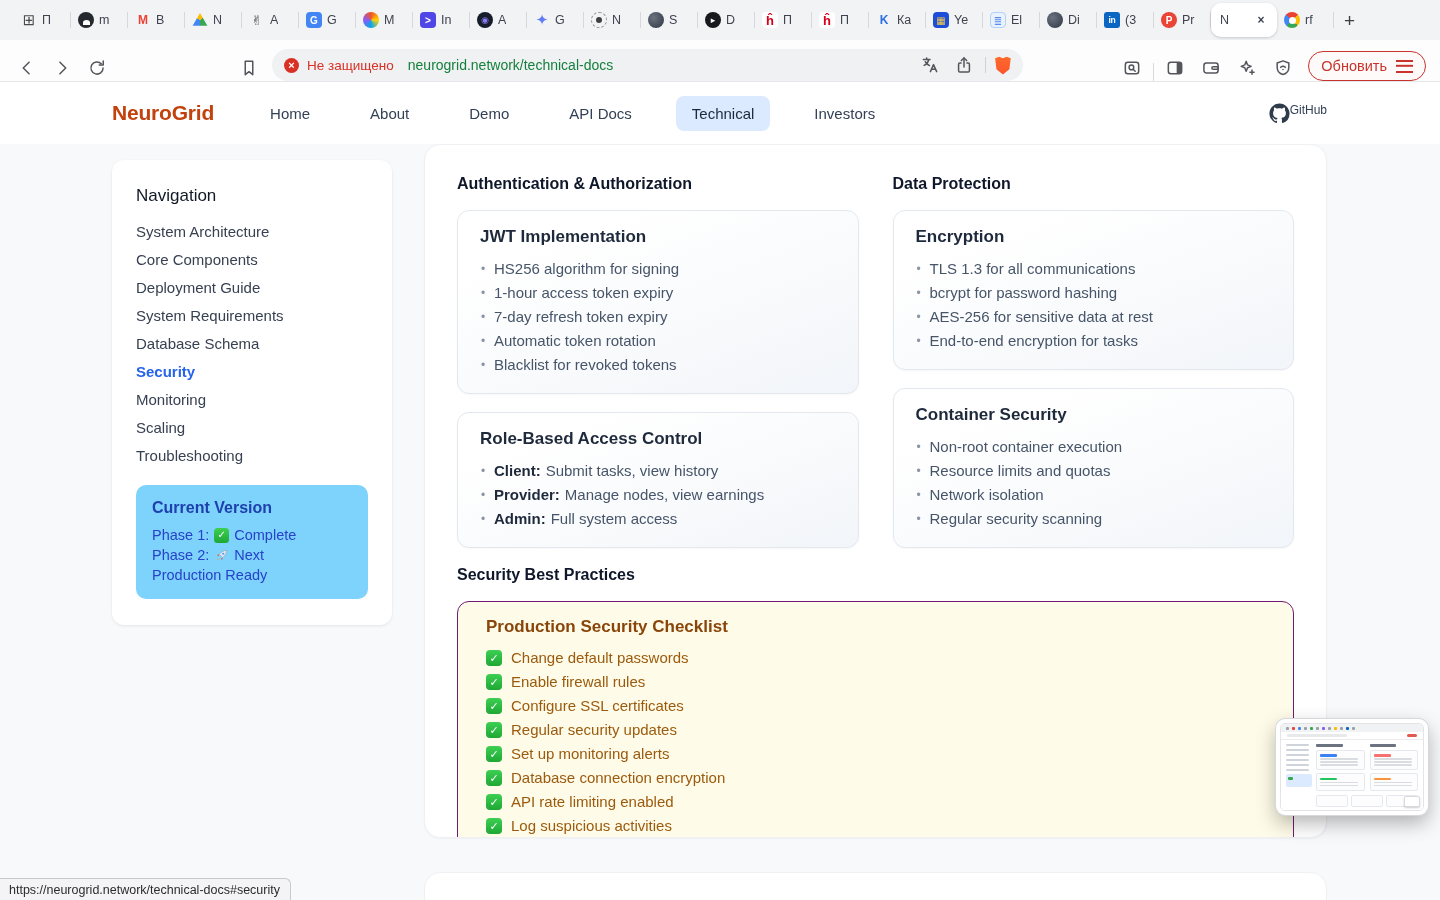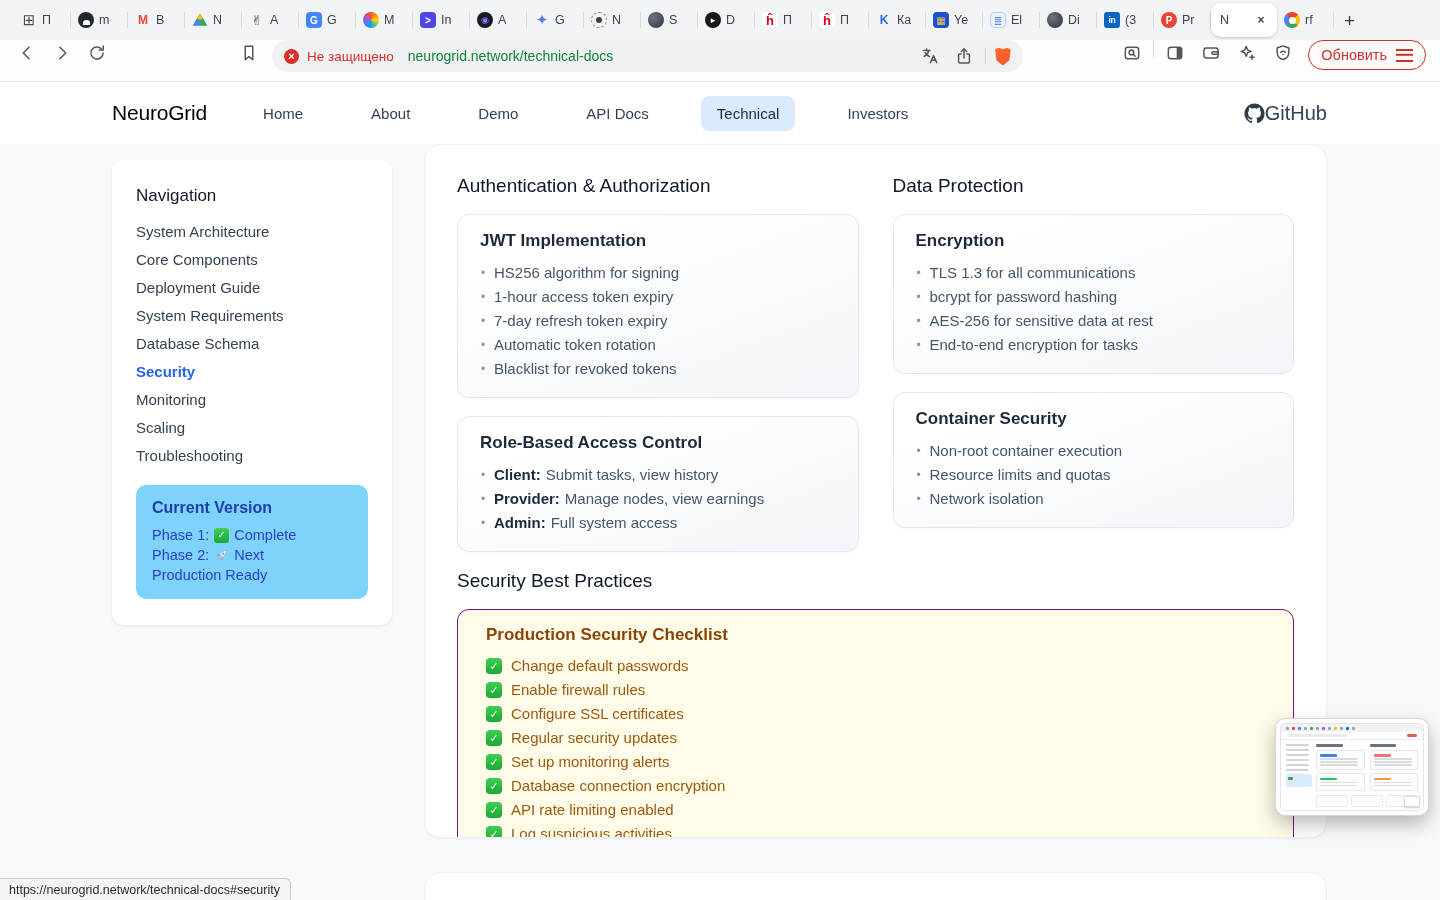--- a/index.html
+++ b/index.html
@@ -45,21 +45,21 @@
   .fav-yandex-grid::before{content:"▦";color:#ffcf40;font-size:10px}
   .fav-doc{background:#eaf2fe;border:1px solid #b3d0f7}
   .fav-doc::before{content:"≣";color:#5b8def;font-size:10px}
   .fav-linkedin{background:#0a66c2;border-radius:3px}
   .fav-linkedin::before{content:"in";color:#fff;font-size:8.5px;font-weight:800;letter-spacing:-.3px}
   .fav-p-red{background:#e94436;border-radius:50%}
   .fav-p-red::before{content:"P";color:#fff;font-size:10px;font-weight:800}
   .fav-google{border-radius:50%;background:conic-gradient(from -45deg,#ea4335 0 25%,#fbbc04 0 50%,#34a853 0 75%,#4285f4 0)}
   .fav-google::before{content:"";width:7px;height:7px;border-radius:50%;background:#fff}
 
-  .toolbar{height:42px;background:#fdfdfe;border-bottom:1px solid #e6e7ea;display:flex;align-items:flex-start;padding:0 14px}
+  .toolbar{height:42px;background:#fdfdfe;border-bottom:1px solid #e6e7ea;display:flex;align-items:flex-end;padding:0 14px}
   .tbtn{border:none;background:none;width:26px;height:26px;display:inline-flex;align-items:center;justify-content:center;cursor:pointer;flex:none}
   .tbtn svg{width:20px;height:20px;stroke:#54565c;fill:none;stroke-width:1.8;stroke-linecap:round;stroke-linejoin:round}
   .grp{display:flex;gap:9px}
   .bookmark-btn{margin-left:126px}
   .urlbar{margin-left:10px;width:818px;height:32px;background:#f0f1f3;border-radius:16px;display:flex;align-items:center;padding:0 12px;gap:8px;cursor:text}
   .warnbadge{width:15px;height:15px;border-radius:50%;background:#d93025;color:#fff;display:inline-flex;align-items:center;justify-content:center;flex:none}
   .warnbadge::before{content:"×";font-size:11px;font-weight:800;line-height:1}
   .warntext{color:#d93025;font-size:13.5px;white-space:nowrap}
   .url{color:#15803d;font-size:14px;margin-left:6px;white-space:nowrap}
   .urlbar .spacer{flex:1}
@@ -67,43 +67,43 @@
   .brave{width:17px;height:19px;background:linear-gradient(180deg,#ff6a2b,#fb542b);clip-path:polygon(50% 100%,12% 72%,4% 14%,28% 6%,50% 14%,72% 6%,96% 14%,88% 72%)}
   .search-btn{margin-left:96px}
   .tool-div{width:1px;height:18px;background:#d8d9dd;margin:0 8px}
   .right-icons{display:flex;gap:10px;align-items:center}
   .update-btn{margin-left:12px;height:30px;border-radius:15px;border:1.5px solid #c8332b;background:#fffafa;color:#c8332b;display:flex;align-items:center;gap:9px;padding:0 12px;font-size:14.5px;font-family:inherit;cursor:pointer}
   .hamburger{width:17px;height:13px;border-top:2.4px solid #c8332b;border-bottom:2.4px solid #c8332b;position:relative}
   .hamburger::before{content:"";position:absolute;top:50%;left:0;right:0;height:2.4px;background:#c8332b;transform:translateY(-50%)}
 
   
   .siteheader{height:62px;background:#fff;display:flex;align-items:center;padding:0 113px 0 112px}
-  .logo{font-size:21px;font-weight:400;color:#000000;letter-spacing:-.2px;cursor:pointer}
-  .mainnav{display:flex;margin-left:40px;gap:36px;align-items:flex-start}
+  .logo{font-size:21px;font-weight:700;color:#c2410c;letter-spacing:-.2px;cursor:pointer}
+  .mainnav{display:flex;margin-left:40px;gap:28px;align-items:flex-start}
   .navitem{font-size:15px;color:#334155;padding:9px 16px;border-radius:8px;cursor:pointer;text-decoration:none;white-space:nowrap}
   .navitem.active{background:#dbeafe;color:#1e293b}
-  .github{margin-left:auto;display:flex;align-items:center;color:#334155;font-size:20px;cursor:pointer}
+  .github{margin-left:auto;display:flex;align-items:flex-start;color:#334155;font-size:12px;cursor:pointer}
   .github svg{width:21px;height:21px;fill:#2f3a4a}
 
   
   .content{position:absolute;left:0;right:0;top:144px;bottom:0;background:#f8f9fb}
   .sidebar{position:absolute;left:112px;top:16px;width:280px;background:#fff;border-radius:12px;box-shadow:0 1px 3px rgba(16,24,40,.09);padding:26px 24px}
   .sidebar h3{font-size:17px;font-weight:400;color:#111827;margin:0 0 18px}
   .sideitem{display:block;font-size:15px;color:#374151;margin-bottom:13px;line-height:15px;text-decoration:none;cursor:pointer}
   .sideitem.active{color:#2563eb;font-weight:700}
   .versionbox{margin-top:22px;background:#7dd3fc;border-radius:10px;padding:14px 16px}
   .versionbox h4{color:#1e40af;font-size:16px;font-weight:700;margin:0 0 8px}
   .vline{display:flex;align-items:center;gap:5px;color:#2742c8;font-size:14.5px;line-height:20px;font-weight:500}
   .vcheck{width:15px;height:15px;border-radius:3.5px;background:linear-gradient(180deg,#3ecf52,#1da834);display:inline-flex;align-items:center;justify-content:center;flex:none}
   .vcheck::before{content:"✓";color:#fff;font-size:10px;font-weight:800}
   .vrocket{width:15px;height:15px;flex:none}
 
   .panel{position:absolute;left:424px;top:0;width:903px;height:694px;background:#fff;border:1px solid #eef0f4;border-radius:16px;box-shadow:0 1px 2px rgba(16,24,40,.04);padding:30px 32px 32px;overflow:hidden}
   .twocol{display:grid;grid-template-columns:1fr 1fr;gap:34px}
-  .panel h2{font-size:19px;font-weight:400;color:#0f172a;margin:0 0 17px}
+  .panel h2{font-size:16px;font-weight:700;color:#0f172a;margin:0 0 17px}
   .card{border:1px solid #e3e8ef;border-radius:12px;background:linear-gradient(160deg,#ffffff 20%,#f2f5f9 100%);padding:16px 22px;margin-bottom:18px;box-shadow:0 1px 2px rgba(15,23,42,.03)}
   .card h3{font-size:17px;font-weight:700;color:#1e293b;margin:0 0 10px}
   .bullet{position:relative;padding-left:14px;font-size:15px;color:#475569;line-height:24px}
   .bullet::before{content:"•";position:absolute;left:1px;top:0;color:#8a94a6;font-size:12px}
   .bullet b{color:#1e293b;font-weight:700;margin-right:5px}
   .bullet b:empty{display:none;margin:0}
   .bp{margin-top:17px}
   .ybox{background:#fefce8;border:1px solid #701a75;border-radius:12px;padding:15px 28px}
   .ybox h3{color:#8a460a;font-size:17px;font-weight:700;margin:0 0 9px}
   .checkgrid{display:grid;grid-template-columns:1fr}
@@ -457,20 +457,21 @@
               <div class="bullet"><span>End-to-end encryption for tasks</span></div>
             </div>
         </div>
         <div class="card">
           <h3>Container Security</h3>
           <div>
 
           <div class="bullet"><span>Non-root container execution</span></div>
               <div class="bullet"><span>Resource limits and quotas</span></div>
               <div class="bullet"><span>Network isolation</span></div>
+              <div class="bullet"><span>Regular security scanning</span></div>
             </div>
         </div>
       </section>
     </div>
 
     <h2 class="bp">Security Best Practices</h2>
     <div class="ybox">
       <h3>Production Security Checklist</h3>
       <div class="checkgrid">
         <div>

